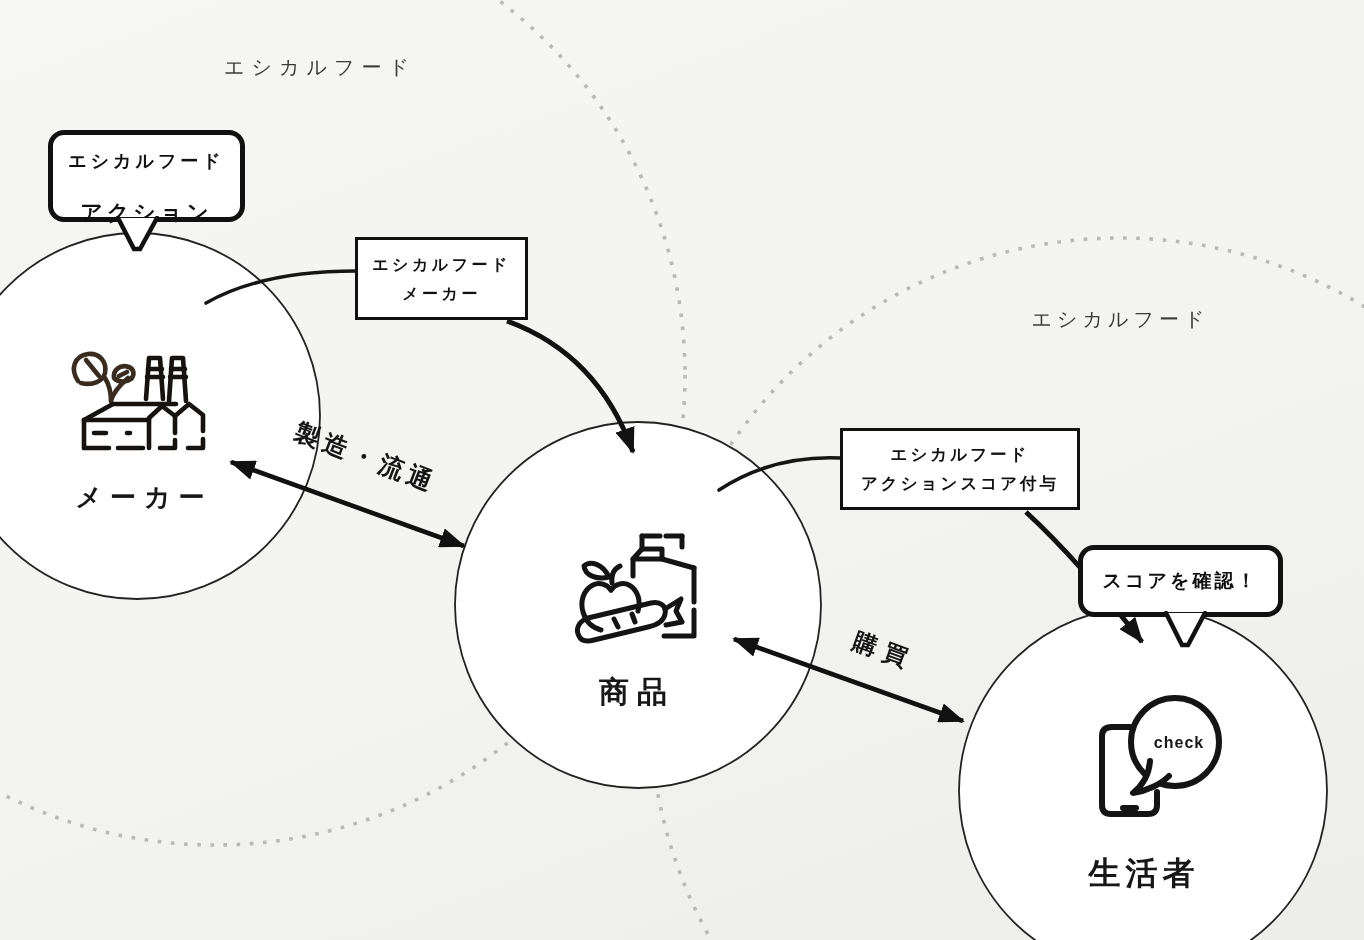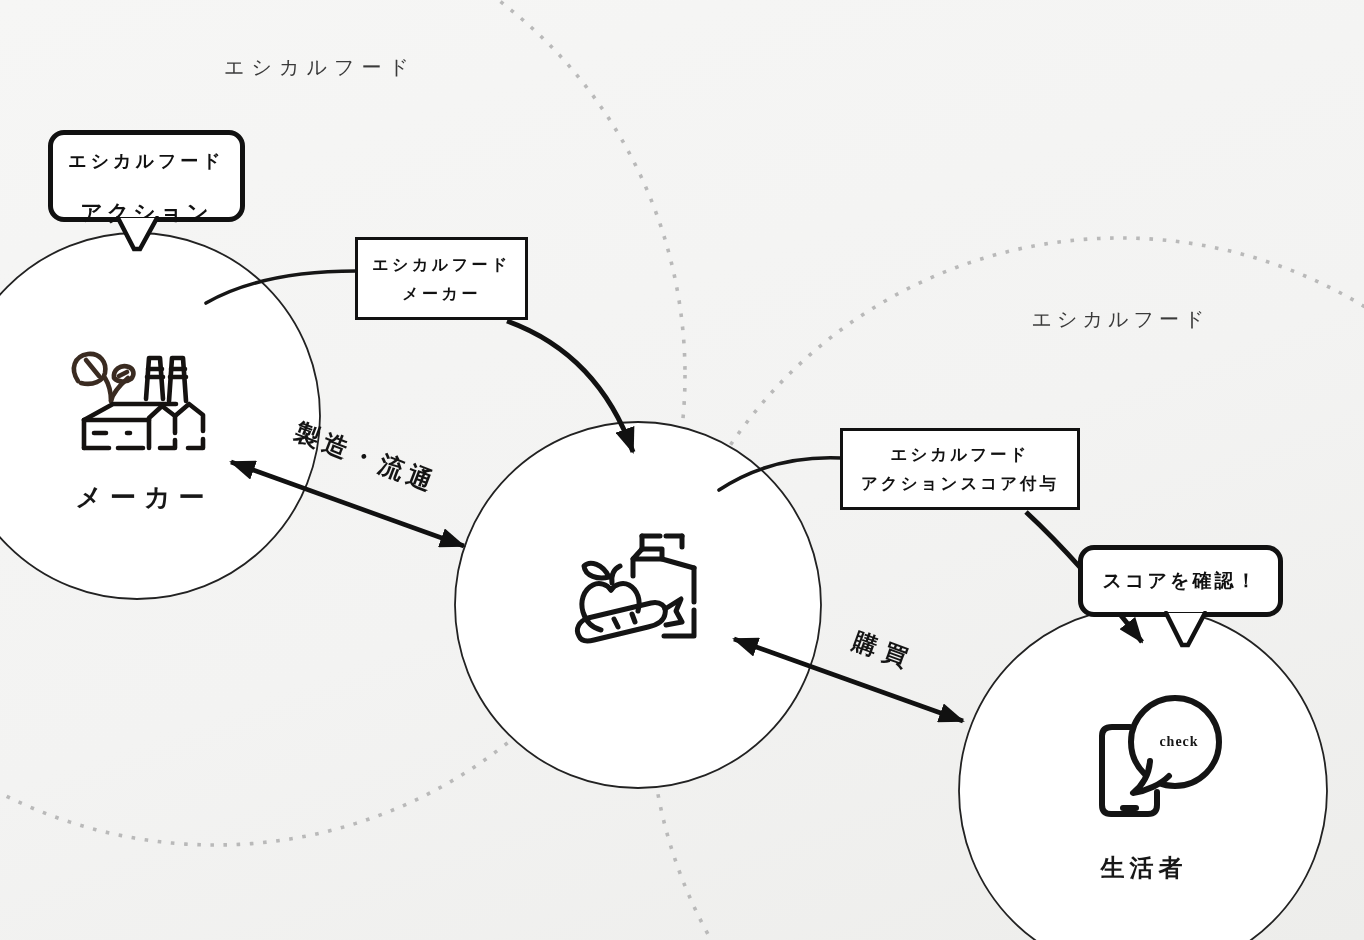--- a/index.html
+++ b/index.html
@@ -120,30 +120,31 @@
   </svg>
 
   <svg class="abs" style="left:1090px;top:685px;z-index:1;" width="145" height="145" viewBox="0 0 145 145">
     <g fill="none" stroke="#141414" stroke-width="6" stroke-linecap="round" stroke-linejoin="round">
       <path d="M40,42 L22,42 Q12,42 12,51 L12,120 Q12,129 21,129 L58,129 Q67,129 67,120 L67,107"></path>
       <path d="M33,123 L46,123"></path>
     </g>
     <circle cx="85" cy="57" r="44" fill="#ffffff" stroke="#141414" stroke-width="6"></circle>
     <path d="M60,76 C59,90 53,100 43,108 C57,106 71,99 79,91" fill="#ffffff" stroke="#141414" stroke-width="6" stroke-linecap="round" stroke-linejoin="round"></path>
   </svg>
-  <div class="abs node-label" style="left:1139px;top:734px;width:80px;font-size:14px;letter-spacing:1px;z-index:2;font-family:Liberation Serif, serif;">check</div>
+  <div class="abs node-label" style="left:1139px;top:734px;width:80px;font-size:16px;letter-spacing:1px;z-index:2;">check</div>
 
   <div class="abs region-label" style="left:210px;top:54px;width:220px;z-index:2;">エシカルフード</div>
 
   <div class="abs" style="left:1003px;top:300px;width:235px;z-index:2;">
     <span class="lh region-label2">エシカルフード</span>
   </div>
 
   <div class="abs node-label" style="left:24px;top:480px;width:240px;font-size:26px;letter-spacing:8px;z-index:2;">メーカー</div>
-  <div class="abs node-label" style="left:1044px;top:852px;width:200px;font-size:24px;letter-spacing:5px;z-index:2;">生活者</div>
+  <div class="abs node-label" style="left:557px;top:672px;width:160px;font-size:30px;letter-spacing:8px;z-index:2;">商品</div>
+  <div class="abs node-label" style="left:1044px;top:852px;width:200px;font-size:32px;letter-spacing:5px;z-index:2;">生活者</div>
 
   <div class="abs edge-label" style="left:266px;top:432px;width:200px;height:50px;line-height:50px;font-size:25px;letter-spacing:5px;transform:rotate(21deg);">製造・流通</div>
   <div class="abs edge-label" style="left:834px;top:626px;width:100px;height:50px;line-height:50px;font-size:24px;letter-spacing:8px;transform:rotate(20deg);">購買</div>
 
   <div class="abs callout bubble" style="left:48px;top:130px;width:197px;height:92px;padding-top:11px;">
     <span class="lh" style="font-size:18px;letter-spacing:4px;line-height:31px;">エシカルフード</span>
     <span class="lh" style="font-size:22px;letter-spacing:4px;line-height:31px;margin-top:20px;">アクション</span>
   </div>
   <svg class="abs tail" style="left:112px;top:216px;" width="50" height="38" viewBox="0 0 50 38">
     <path d="M6,2 L22,33 L28,33 L45,2" fill="#ffffff" stroke="#111" stroke-width="4.5" stroke-linecap="round"></path>

